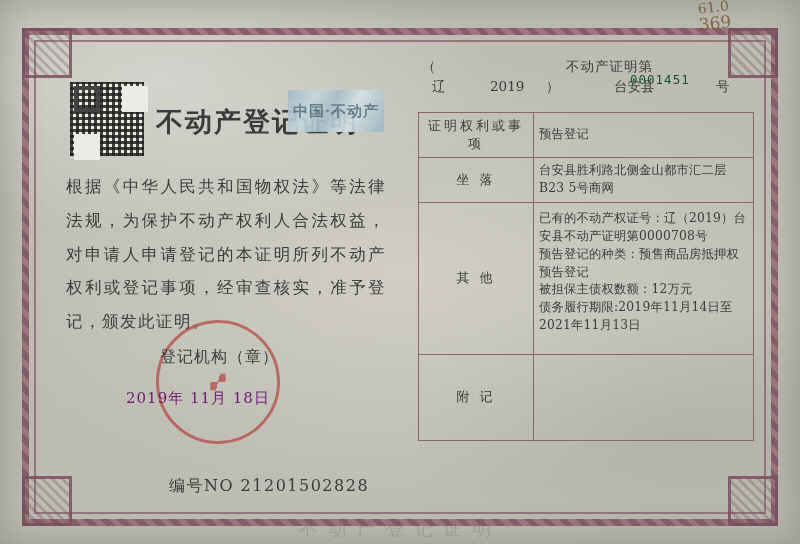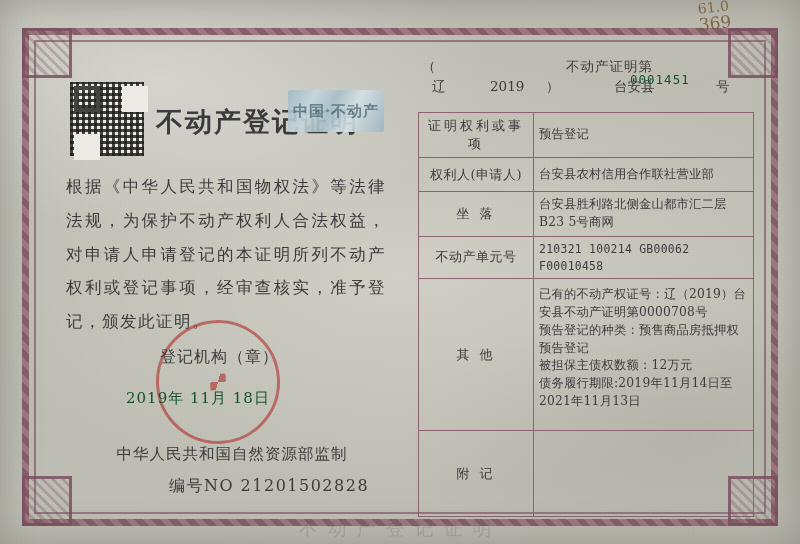--- a/index.html
+++ b/index.html
@@ -184,21 +184,21 @@
     letter-spacing: 1px;
     color: #3c3c3e;
   }
   .reg-date {
     position: absolute;
     left: 78px;
     top: 337px;
     font-family: "DejaVu Serif", serif;
     font-size: 15px;
     letter-spacing: 1px;
-    color: #14532d;
+    color: #701a75;
   }
   .footer-org {
     position: absolute;
     left: 24px;
     top: 392px;
     width: 320px;
     text-align: center;
     font-family: "DejaVu Serif", serif;
     font-size: 15.5px;
     letter-spacing: 1px;
@@ -319,21 +319,20 @@
   </div>
 
   <div class="left">
     <div class="qr"></div>
     <div class="doc-title">不动产登记证明</div>
     <div class="holo">中国·不动产</div>
     <div class="body-text">根据《中华人民共和国物权法》等法律法规，为保护不动产权利人合法权益，对申请人申请登记的本证明所列不动产权利或登记事项，经审查核实，准予登记，颁发此证明。</div>
     <div class="seal"></div>
     <div class="reg-org">登记机构（章）</div>
     <div class="reg-date">2019年 11月 18日</div>
-    <div class="footer-org">中华人民共和国自然资源部监制</div>
     <div class="footer-no">编号NO 21201502828</div>
   </div>
 
   <div class="right">
     <div class="rowhead">
       <span class="l1">（</span>
       <span class="l2">不动产证明第</span>
       <span class="l3">辽</span>
       <span class="l4">2019</span>
       <span class="l5">）</span>
@@ -346,31 +345,23 @@
     <div style="position:relative;height:16px;">
       <span style="position:absolute;left:212px;top:-24px;font-family:'DejaVu Sans Mono',monospace;font-size:12.5px;color:#14532d;letter-spacing:1px;">0001451</span>
     </div>
 
     <table class="grid">
       <tbody>
           <tr class="h1">
         <td class="label">证明权利或事项</td>
         <td class="value">预告登记</td>
       </tr>
-      <tr class="h2">
-        <td class="label tight">权利人(申请人)</td>
-        <td class="value">台安县农村信用合作联社营业部</td>
-      </tr>
       <tr class="h4">
         <td class="label">坐 落</td>
         <td class="value">台安县胜利路北侧金山都市汇二层B23 5号商网</td>
-      </tr>
-      <tr class="h5">
-        <td class="label tight">不动产单元号</td>
-        <td class="value mono">210321 100214 GB00062 F00010458</td>
       </tr>
       <tr class="h6">
         <td class="label">其 他</td>
         <td class="value multi" style="white-space:pre-line;">已有的不动产权证号：辽（2019）台安县不动产证明第0000708号
 预告登记的种类：预售商品房抵押权预告登记
 被担保主债权数额：12万元
 债务履行期限:2019年11月14日至2021年11月13日</td>
       </tr>
       <tr class="h7">
         <td class="label">附 记</td>

